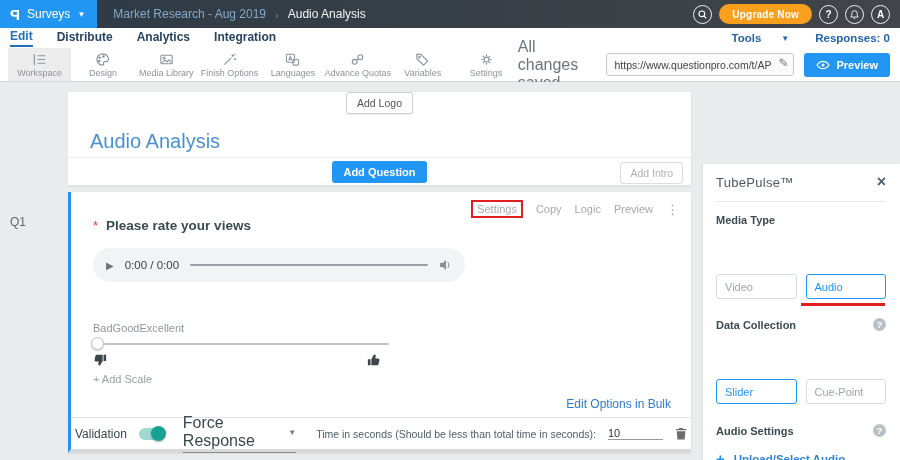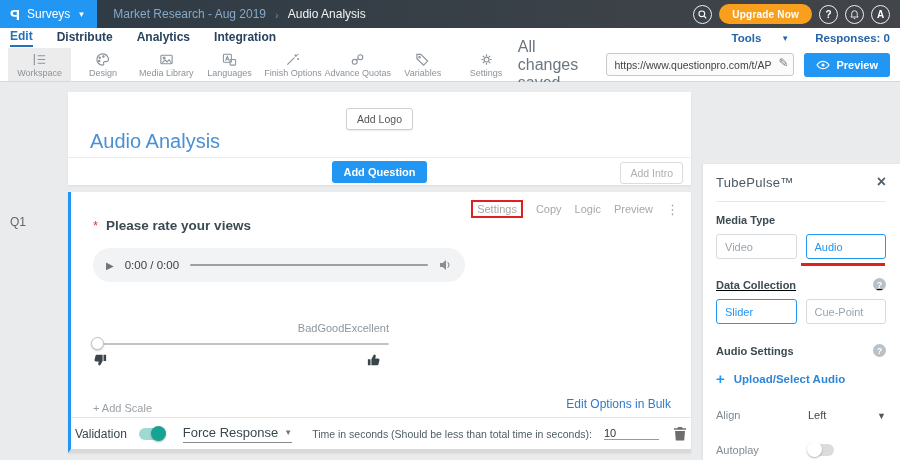--- a/index.html
+++ b/index.html
@@ -55,21 +55,21 @@
   .preview-btn { height:24px; background:#2196f3; border:none; border-radius:3px; color:#fff;
     font-size:11px; font-weight:700; display:flex; align-items:center; gap:6px; padding:0 12px; }
 
   
   .content { position:absolute; top:82px; left:0; width:900px; height:378px; background:#eaebec; }
   .q-number { position:absolute; left:10px; top:133px; font-size:12px; color:#5b6770; }
 
   .main-col { position:absolute; left:68px; top:10px; width:623px; }
   .survey-card { background:#fff; height:93px; position:relative;
     box-shadow:0 1px 2px rgba(0,0,0,.06); }
-  .logo-row { display:flex; justify-content:center; padding-top:16px; }
+  .logo-row { display:flex; justify-content:center; padding-top:0; }
   .add-logo-btn { background:#fff; border:1px solid #d0d0d0; border-radius:3px; font-size:10.5px;
     color:#555; padding:4px 10px; box-shadow:0 1px 1px rgba(0,0,0,.08); }
   .survey-title { position:absolute; left:22px; top:38px; font-size:20px; color:#4a90d4; }
   .add-row { position:absolute; bottom:0; left:0; right:0; height:28px; border-top:1px solid #ebebeb;
     display:flex; align-items:center; justify-content:center; }
   .add-question-btn { background:#2196f3; color:#fff; border:none; border-radius:3px;
     font-size:11px; font-weight:700; padding:5px 11px; }
   .add-intro-btn { position:absolute; right:8px; top:4px; background:#fff; border:1px solid #dcdcdc;
     border-radius:3px; color:#b0b0b0; font-size:10.5px; padding:4px 9px; }
 
@@ -84,41 +84,41 @@
   .req { color:#e53935; font-size:13px; }
   .q-text { font-size:13.5px; font-weight:600; color:#3c4a52; }
 
   .player { position:absolute; top:56px; left:22px; width:372px; height:34px; border-radius:17px;
     background:#f1f3f4; display:flex; align-items:center; padding:0 13px; gap:11px; }
   .play-glyph { font-size:10px; color:#6f7478; }
   .player-time { font-size:11.5px; color:#3c4043; white-space:nowrap; }
   .player-track { flex:1; height:2px; background:#9aa0a6; border-radius:1px; }
 
   .scale { position:absolute; top:130px; left:22px; width:296px; }
-  .scale-labels { display:flex; justify-content:flex-end; font-size:11px; color:#8d979e; }
+  .scale-labels { display:flex; justify-content:flex-start; font-size:11px; color:#8d979e; }
   .slider-track { position:relative; margin-top:9px; height:2px; background:#c4c4c4; border-radius:1px; }
   .slider-handle { position:absolute; left:-2px; top:-6px; width:13px; height:13px; border-radius:50%;
     background:#fff; border:1px solid #c0c0c0; box-shadow:0 1px 2px rgba(0,0,0,.2); }
   .thumbs { display:flex; justify-content:space-between; width:288px; margin-top:8px; }
 
-  .add-scale { position:absolute; top:210px; left:22px; font-size:11px; color:#9aa0a6; }
+  .add-scale { position:absolute; top:181px; left:22px; font-size:11px; color:#9aa0a6; }
   .edit-bulk { position:absolute; top:205px; right:20px; font-size:12px; color:#2e7cc9; }
 
   .validation-row { position:absolute; bottom:0; left:0; right:0; height:32px;
     border-top:1px solid #e3e3e3; display:flex; align-items:center; padding:0 4px; gap:12px; }
   .validation-label { font-size:12px; color:#37474f; }
   .toggle { width:26px; height:12px; border-radius:7px; background:#dcdcdc; position:relative;
     flex:none; }
   .toggle .knob { position:absolute; left:-1px; top:-2px; width:15px; height:15px; border-radius:50%;
     background:#fff; box-shadow:0 1px 2px rgba(0,0,0,.3); }
   .toggle.on { background:#9ed9d2; }
   .toggle.on .knob { left:auto; right:-1px; background:#16a393; }
   .force-response { display:flex; align-items:center; gap:6px; border-bottom:1px solid #8a8a8a;
     padding-bottom:2px; margin-left:6px; }
-  .force-response .txt { font-size:13px; color:#37474f; }
+  .force-response .txt { font-size:16px; color:#37474f; }
   .force-response .caret { font-size:8px; color:#777; }
   .time-label { font-size:10.5px; color:#4e5d66; margin-left:8px; white-space:nowrap; }
   .time-input { width:55px; border:none; border-bottom:1px solid #999; font-size:11px; color:#333;
     background:transparent; font-family:"Liberation Sans", sans-serif; }
   .trash { margin-left:auto; }
 
   
   .sidebar { position:absolute; right:0; top:82px; width:197px; height:378px; background:#fff;
     padding:10px 14px 0 13px; box-shadow:-1px 0 2px rgba(0,0,0,.05); }
   .sb-header { display:flex; align-items:center; }
@@ -126,24 +126,24 @@
   .sb-close { margin-left:auto; font-size:16px; font-weight:900; color:#50616d; line-height:1; }
   .sb-divider { border-bottom:1px solid #e8e8e8; margin:11px 0 12px; }
   .sb-label-row { display:flex; align-items:center; }
   .sb-label { font-size:11px; font-weight:700; color:#3c4a52; }
   .help-circle { margin-left:auto; width:13px; height:13px; border-radius:50%; background:#b9c1c7;
     color:#fff; font-size:9px; font-weight:700; display:flex; align-items:center;
     justify-content:center; }
   .opt-row { display:flex; gap:9px; margin-top:8px; }
   .opt-btn { flex:1; height:25px; border:1px solid #d5dbdf; border-radius:3px; background:#fff;
     font-size:11px; color:#9aa5ad; text-align:left; padding-left:8px;
-    font-family:"Liberation Sans", sans-serif; }
+    font-family:"Liberation Sans", sans-serif;margin-top:40px; }
   .opt-btn.selected { border:1px solid #2196f3; color:#2196f3; }
   .red-underline { width:84px; height:3px; background:#e02020; margin:4px 1px 0 auto; }
-  .mt12 { margin-top:12px;text-decoration:underline; } .mt18 { margin-top:18px; } .mt20 { margin-top:20px; }
+  .mt12 { margin-top:12px; } .mt18 { margin-top:18px; } .mt20 { margin-top:20px; }
   .upload-row { display:flex; align-items:center; gap:9px; margin-top:14px; }
   .upload-plus { color:#2196f3; font-size:15px; font-weight:700; line-height:1; }
   .upload-label { color:#2e86d6; font-size:11.5px; font-weight:600; }
   .setting-row { display:flex; align-items:flex-end; margin-top:23px; }
   .setting-label { width:92px; font-size:11px; color:#7f8c95; flex:none; }
   .setting-value { font-size:11px; color:#3c4a52; }
   .setting-row .caret { margin-left:auto; font-size:9px; color:#555; }
 </style>
 </head>
 <body>
@@ -218,36 +218,36 @@
         <g stroke="#8a939b" stroke-width="1.2" fill="none">
           <rect x="3" y="3.5" width="12" height="9" rx="1"></rect>
           <circle cx="6.5" cy="6.5" r="1"></circle>
           <path d="M4.5 11.5l3-3 2 2 2.2-2.2 2.3 3.2"></path>
         </g>
       </svg>
     <span class="tool-label">Media Library</span>
   </div>
   <div class="tool-item">
     <svg width="17" height="15" viewBox="0 0 18 16">
+        <g stroke="#8a939b" stroke-width="1.2" fill="none">
+          <path d="M3.5 13.5L11 6"></path>
+          <path d="M12.5 2.5v2.6M11.2 3.8h2.6M15 6.5v2M14 7.5h2M14.5 2l.6 1.4"></path>
+        </g>
+      </svg>
+    <span class="tool-label">Finish Options</span>
+  </div>
+  <div class="tool-item">
+    <svg width="17" height="15" viewBox="0 0 18 16">
         <g stroke="#8a939b" stroke-width="1.1" fill="none">
           <rect x="2.5" y="2.5" width="8.5" height="8.5" rx="1"></rect>
           <path d="M4.8 9.2l1.9-4.6 1.9 4.6M5.4 7.8h2.6"></path>
           <rect x="9.5" y="8" width="6" height="6" rx="1"></rect>
         </g>
       </svg>
     <span class="tool-label">Languages</span>
-  </div>
-  <div class="tool-item">
-    <svg width="17" height="15" viewBox="0 0 18 16">
-        <g stroke="#8a939b" stroke-width="1.2" fill="none">
-          <path d="M3.5 13.5L11 6"></path>
-          <path d="M12.5 2.5v2.6M11.2 3.8h2.6M15 6.5v2M14 7.5h2M14.5 2l.6 1.4"></path>
-        </g>
-      </svg>
-    <span class="tool-label">Finish Options</span>
   </div>
   <div class="tool-item">
     <svg width="17" height="15" viewBox="0 0 18 16">
         <g stroke="#8a939b" stroke-width="1.2" fill="none">
           <circle cx="6" cy="10.5" r="2.6"></circle>
           <circle cx="12" cy="5.5" r="2.6"></circle>
           <path d="M7.8 8.9l2.4-1.8"></path>
         </g>
       </svg>
     <span class="tool-label">Advance Quotas</span>

